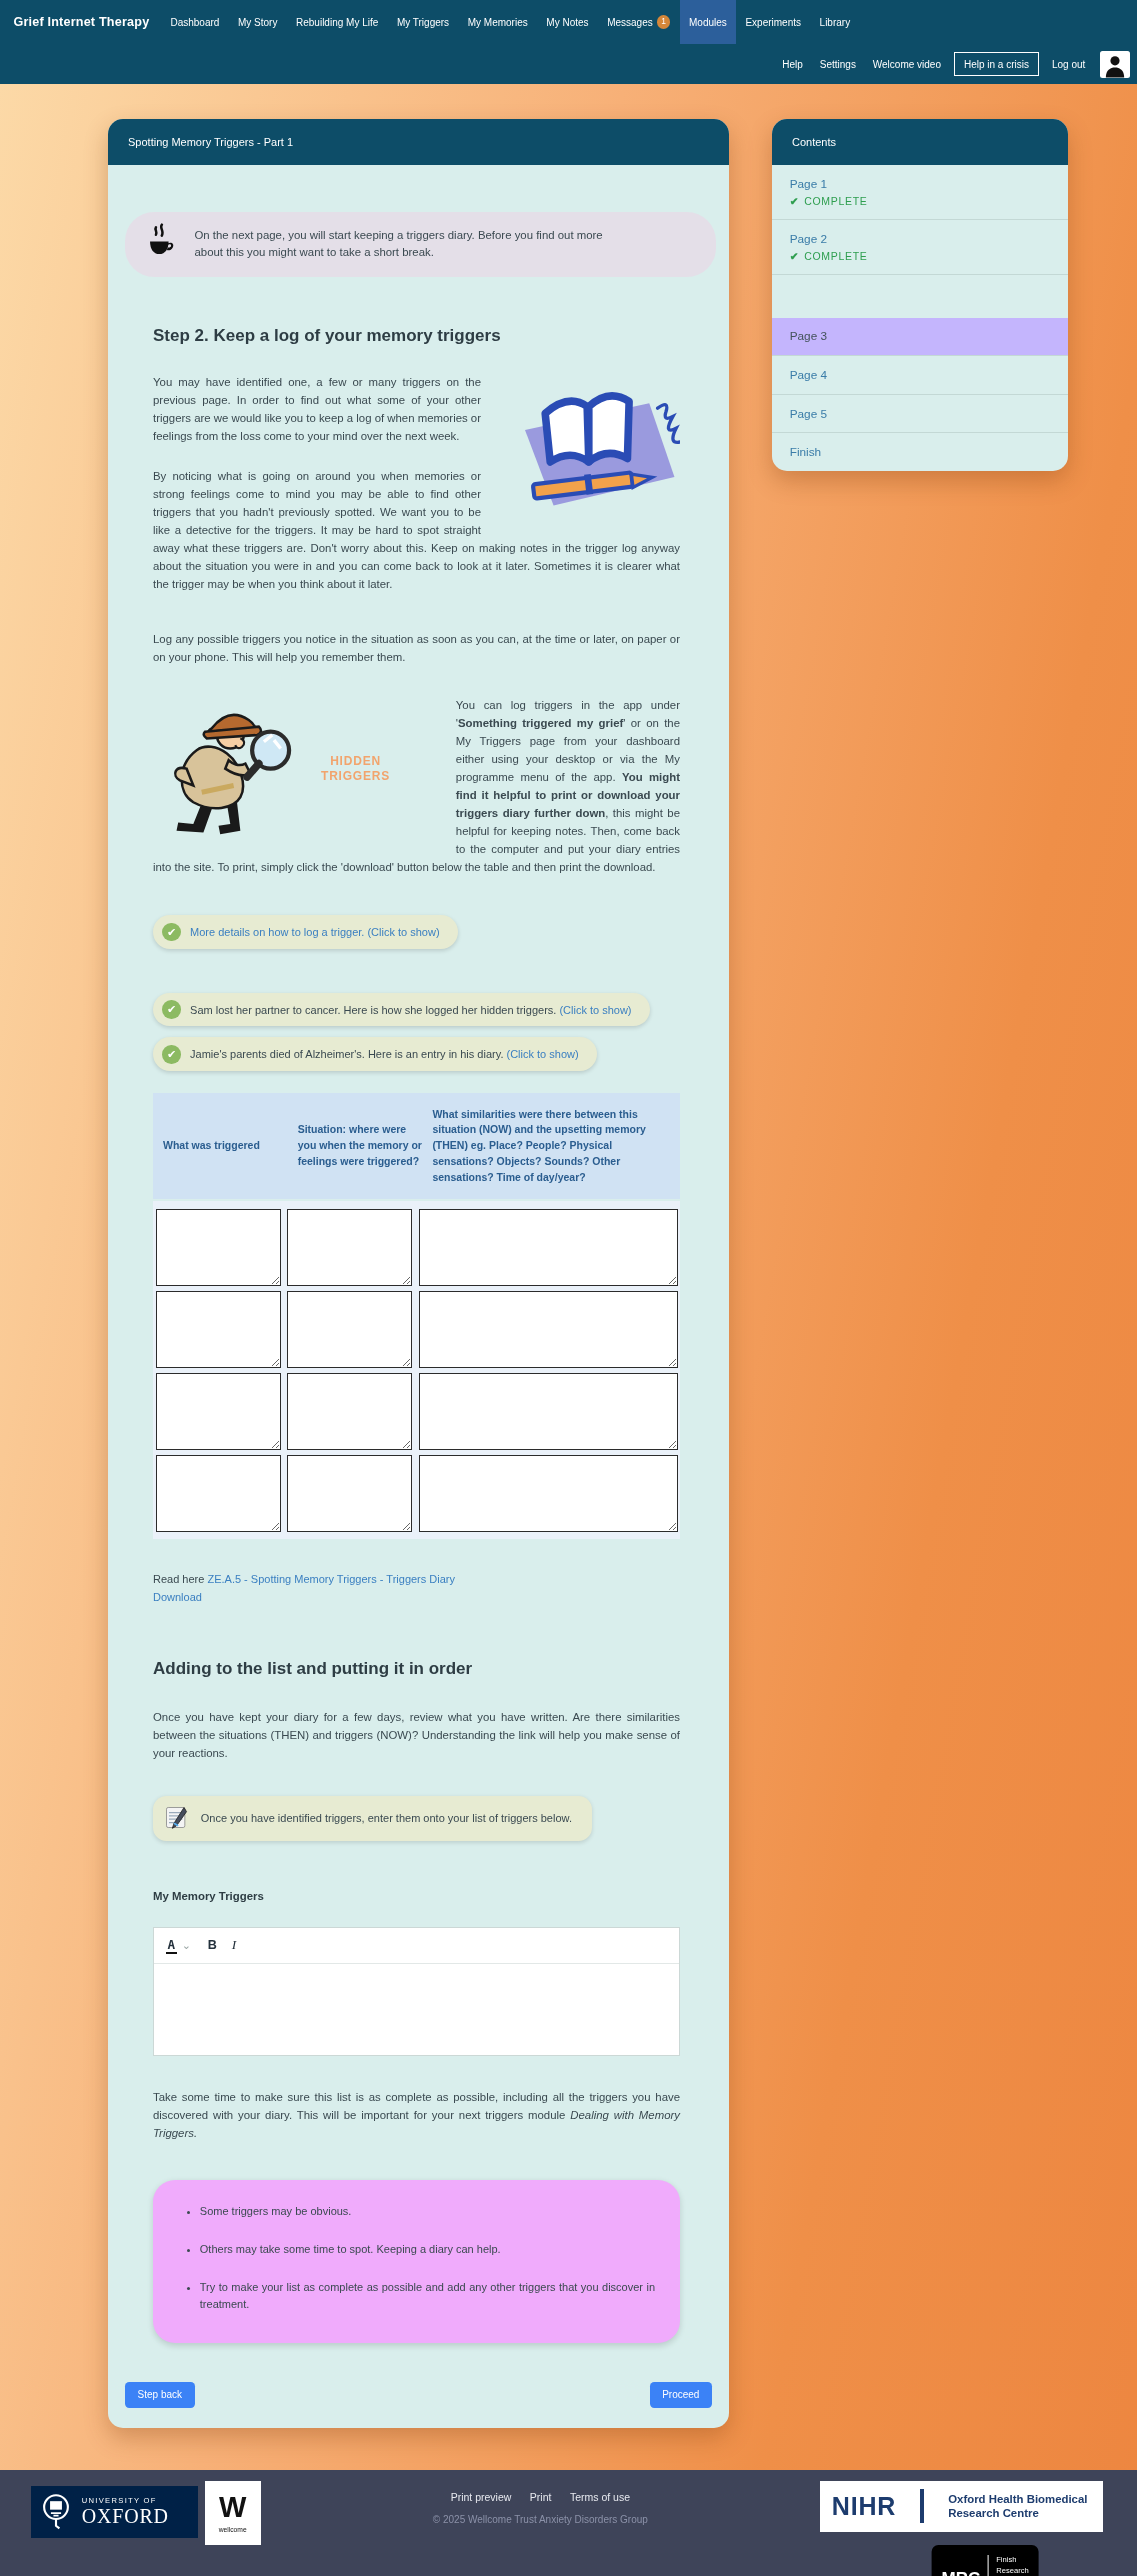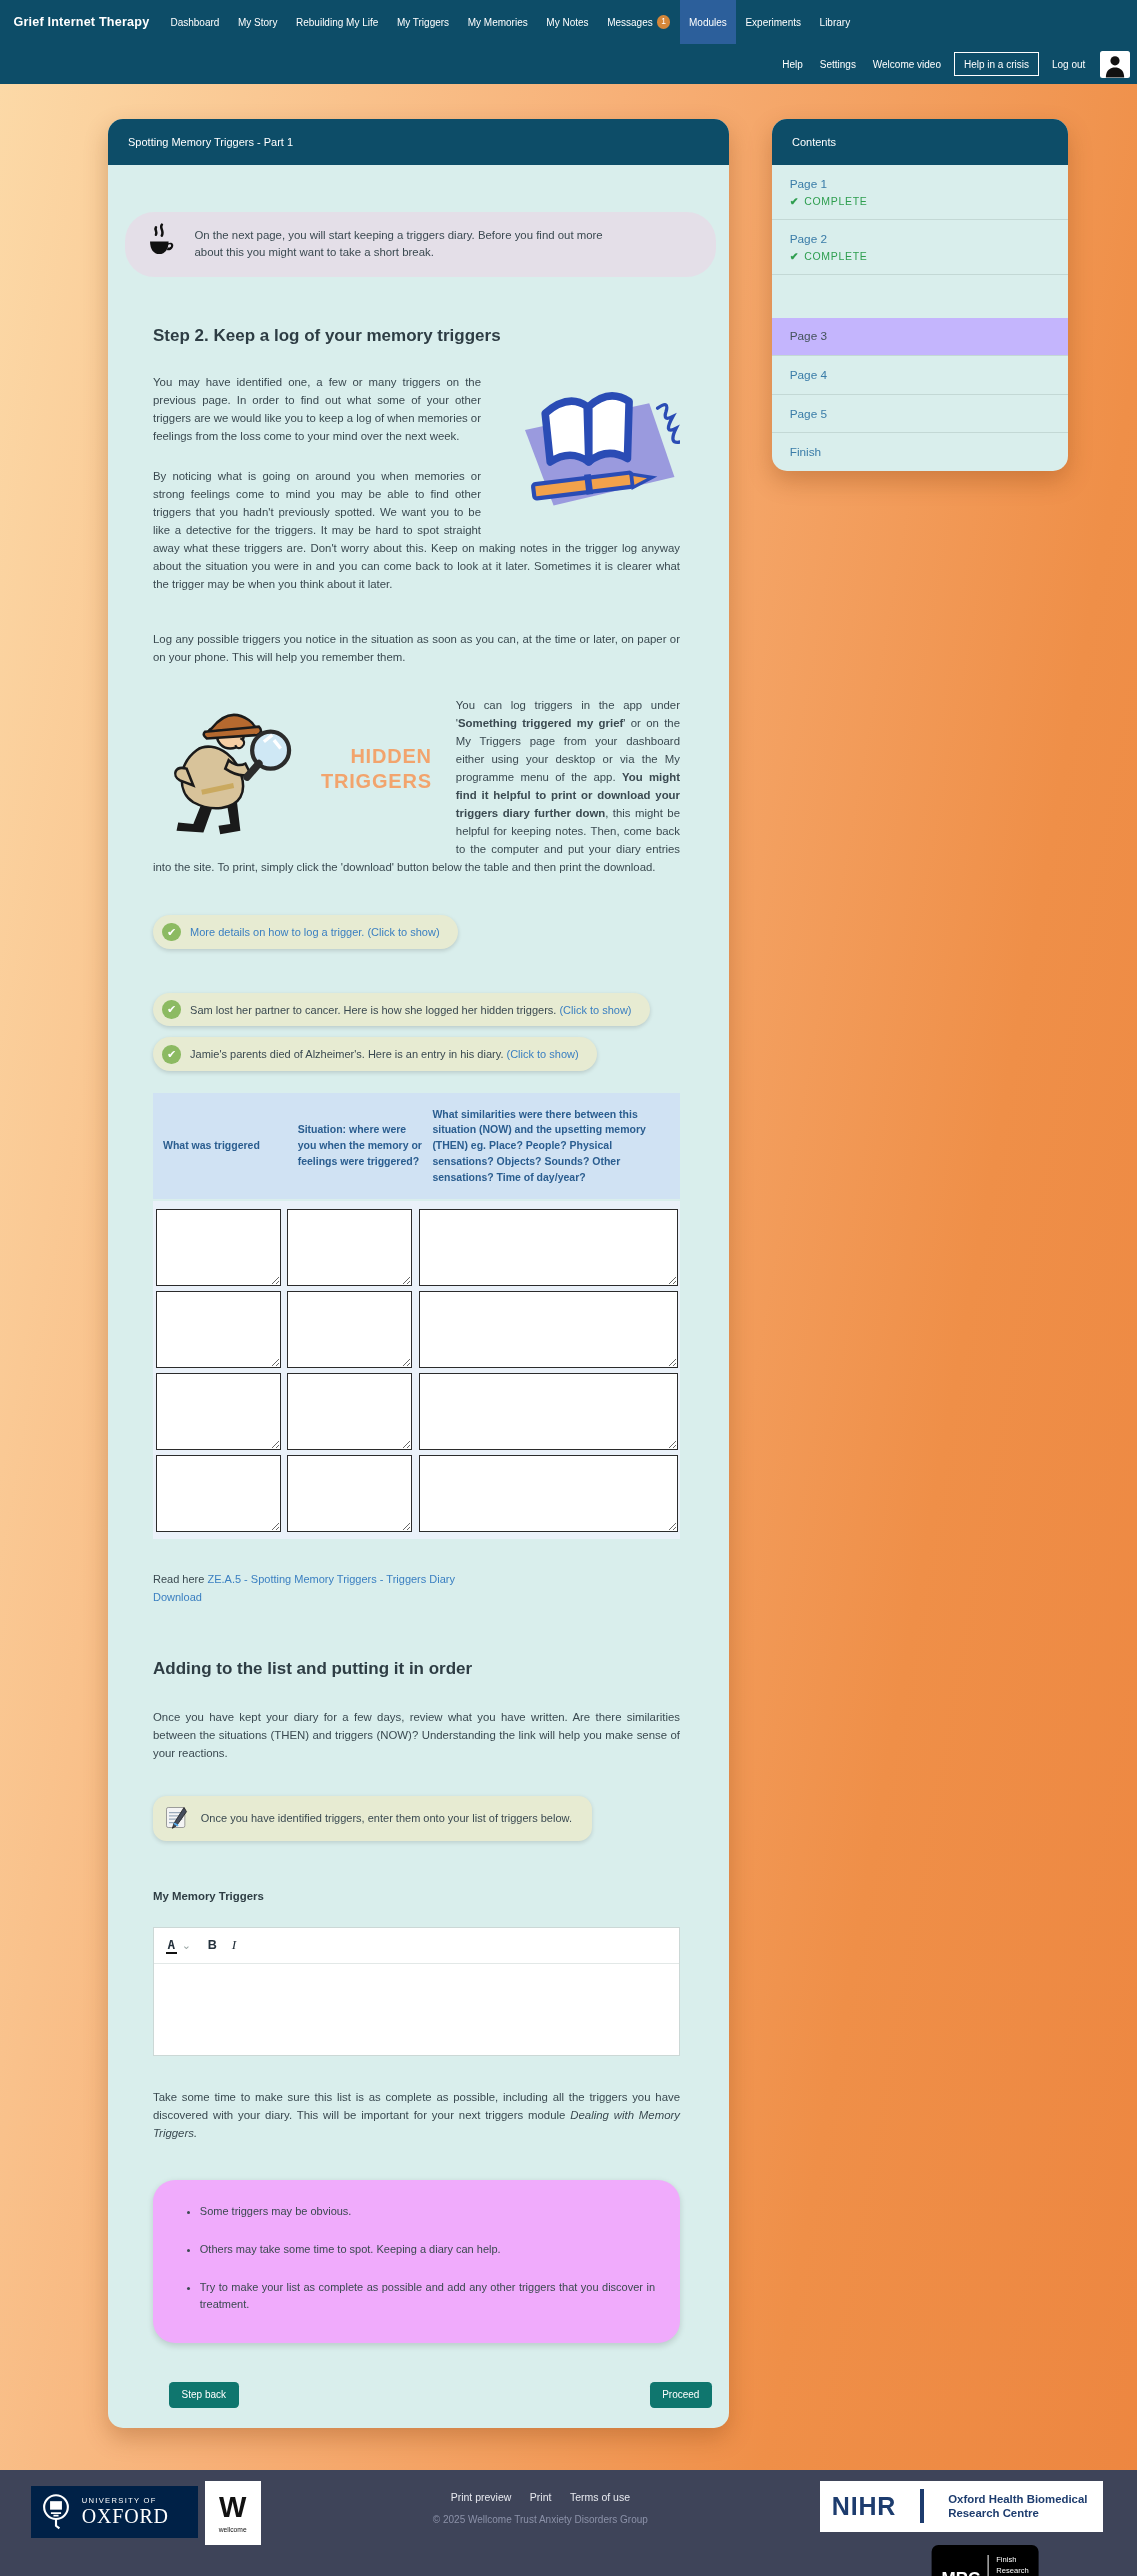--- a/index.html
+++ b/index.html
@@ -42,21 +42,21 @@
   h2.section { font-size:17px; font-weight:700; color:#2e3d44; margin:49px 0 0; }
   p.body { font-size:11.4px; line-height:1.58; text-align:justify; margin:22px 0 0; }
   p.first { margin-top:27px; }
 
   .book-fig { float:right; width:179px; margin:5px 0 8.4px 20px; }
   .clear { clear:both; }
   p.log-note { margin-top:37px; clear:both; }
 
   .detective-wrap { margin-top:30px; font-size:11.4px; line-height:1.58; text-align:justify; }
   .detective-fig { float:left; width:291px; margin:1.7px 11.8px 3.4px 0; display:flex; align-items:center; }
-  .hidden-label { color:#f2a46d; font-weight:800; font-size:20px; line-height:1.25; text-align:right; letter-spacing:0.8px; }
+  .hidden-label { color:#f2a46d; font-weight:800; font-size:12px; line-height:1.25; text-align:center; letter-spacing:0.8px; }
 
   .toggle { display:table; background:#e7ebd2; border-radius:22px; padding:7.6px 18.5px 7.6px 9.3px;
             font-size:11px; box-shadow:0 1.7px 4.2px rgba(0,0,0,.15); }
   .toggle .row { display:flex; align-items:center; gap:9.3px; }
   .toggle.t1 { margin-top:39px; } .toggle.t2 { margin-top:44px; } .toggle.t3 { margin-top:11px; }
   .check-circle { flex:0 0 18.5px; width:18.5px; height:18.5px; border-radius:50%; background:#8cba62;
                   color:#fff; font-size:11px; line-height:18.5px; text-align:center; }
   .link { color:#3a7fc1; }
   .toggle.t1 .ttext { color:#3a7fc1; }
 
@@ -85,22 +85,22 @@
   .tb-italic { font-style:italic; font-family:"Liberation Serif", serif; font-size:13.5px; }
   .editor-area { height:91px; }
 
   .tips-box { margin-top:38px; background:#f0abfc; border-radius:22px; padding:23.6px 25px 29px 11.8px;
               box-shadow:0 2.5px 6.7px rgba(0,0,0,.14); }
   .tips-box ul { margin:0; padding-left:35px; }
   .tips-box li { font-size:11px; line-height:1.6; margin-bottom:20px; text-align:justify; }
   .tips-box li:last-child { margin-bottom:0; }
 
   .actions { display:flex; justify-content:space-between; padding:39px 17px 20px; }
-  .btn { background:#0f766e; color:#fff; border:none; border-radius:4.2px; font-size:10px;
-         padding:7.6px 12.6px; font-family:inherit; cursor:pointer;margin-left:44px; }
+  .btn { background:#3b82f6; color:#fff; border:none; border-radius:4.2px; font-size:10px;
+         padding:7.6px 12.6px; font-family:inherit; cursor:pointer; }
 
   
   .contents-card { width:296px; background:#d9eeec; }
   .contents-list { list-style:none; margin:0; padding:0; }
   .contents-list li { padding:11.8px 17.7px; border-bottom:0.8px solid #c3d8d5; font-size:11.8px; }
   .contents-list li:last-child { border-bottom:none; }
   .contents-list li.current { background:#c4b5fd;margin-top:43px; }
   .page-link { color:#3a7ca8; }
   li.current .page-link { color:#44535b; }
   .complete { display:block; margin-top:4.2px; color:#2e9e4f; font-size:10.5px; letter-spacing:0.7px; }

